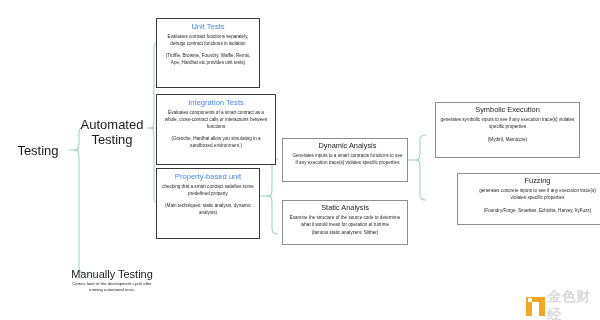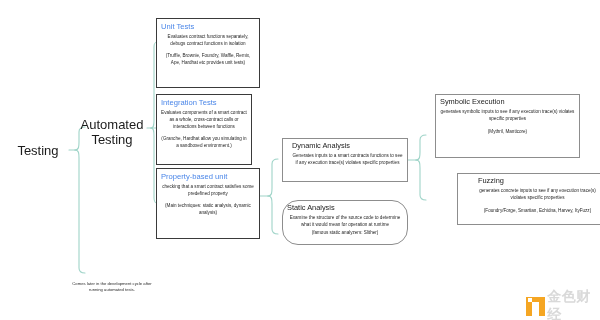--- a/index.html
+++ b/index.html
@@ -41,20 +41,21 @@
     position: absolute;
     background: #ffffff;
     border: 1px solid #555;
     padding: 3px 4px 4px;
     overflow: hidden;
   }
   .box.heavy { border: 1.3px solid #3a3a3a; }
   .box.light { border: 1px solid #8d8d8d; }
 
   .b-title {
+    text-align: center;
     font-size: 7.4px;
     color: #1b1b1b;
     margin-bottom: 1.5px;
     line-height: 1.2;
   }
   .b-title.blue { color: #4a86e8; font-size: 7.6px; }
   .b-body {
     text-align: center;
     font-size: 4.6px;
     line-height: 1.55;
@@ -64,25 +65,25 @@
     text-align: center;
     font-size: 4.6px;
     line-height: 1.55;
     color: #272727;
     margin-top: 5px;
   }
   .b-note.tight { margin-top: 0px; }
 
   
   #box-unit        { left: 156px; top: 18px;  width: 104px; height: 70px; }
-  #box-integration { left: 156px; top: 94px;  width: 96px; height: 71px; }
+  #box-integration { left: 156px; top: 94px;  width: 120px; height: 71px; }
   #box-property    { left: 156px; top: 168px; width: 104px; height: 71px; }
   #box-dynamic     { left: 282px; top: 138px; width: 126px; height: 44px; padding-left: 9px; }
-  #box-static      { left: 282px; top: 200px; width: 126px; height: 45px; border-radius: 16px; }
-  #box-symbolic    { left: 435px; top: 94px; width: 145px; height: 64px; }
+  #box-static      { left: 282px; top: 200px; width: 126px; height: 45px; }
+  #box-symbolic    { left: 435px; top: 102px; width: 145px; height: 56px; }
   #box-fuzzing     { left: 457px; top: 173px; width: 145px; height: 52px; padding-left: 20px; }
 
   
   #watermark {
     position: absolute; left: 483px; top: 288px;
     display: flex; align-items: center; gap: 4px; padding-left: 43px;
   }
   .wm-mark { position: relative; width: 19px; height: 19px; }
   .wm-mark i {
     position: absolute; display: block; background: #f5a623;
@@ -120,20 +121,21 @@
       <path d="M 416 160 C 420 160 420 156 420 152 L 420 140 C 420 136 422 135 426 135"></path>
       <path d="M 416 160 C 420 160 420 164 420 168 L 420 195 C 420 199 422 200 426 200"></path>
     </g>
   </svg>
 
   <div class="node-label" id="lbl-testing">Testing</div>
 
   <div class="node-label" id="lbl-automated">Automated
 Testing</div>
 
+  <div class="node-label" id="lbl-manual">Manually Testing</div>
   <div id="txt-manual-sub">Comes later in the development cycle after running automated tests.</div>
 
   <div class="box heavy" id="box-unit">
     <div class="b-title blue">Unit Tests</div>
     <div class="b-body">Evaluates contract functions separately, debugs contract functions in isolation</div>
     <div class="b-note">(Truffle, Brownie, Foundry, Waffle, Remix, Ape, Hardhat etc provides unit tests)</div>
   </div>
 
   <div class="box heavy" id="box-integration">
     <div class="b-title blue">Integration Tests</div>

